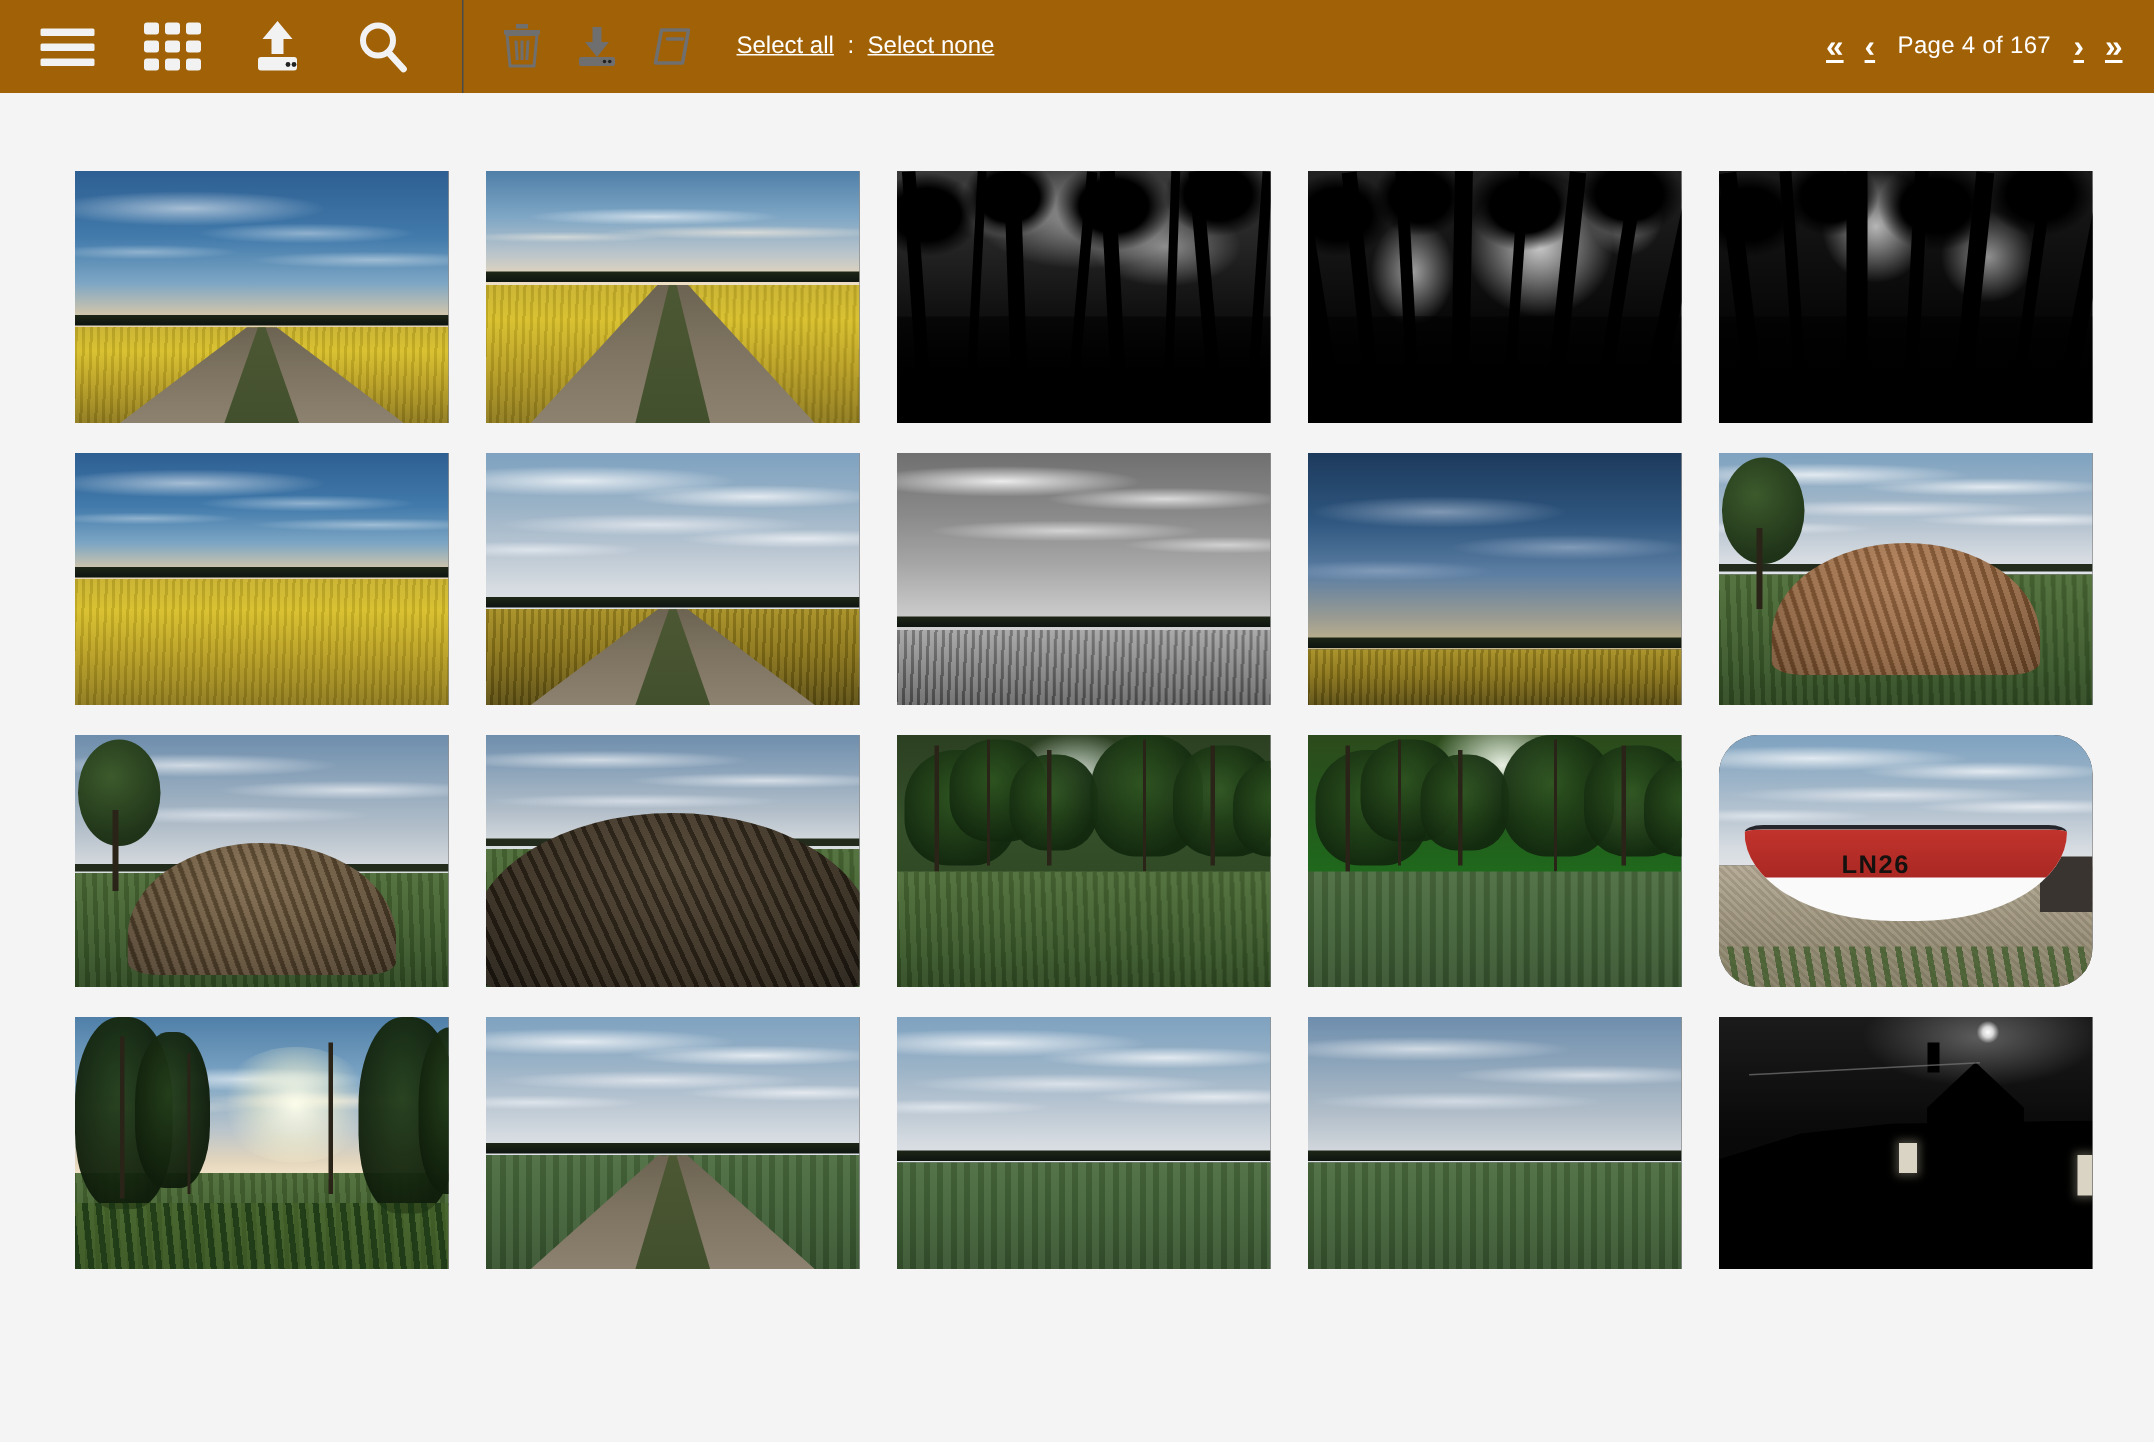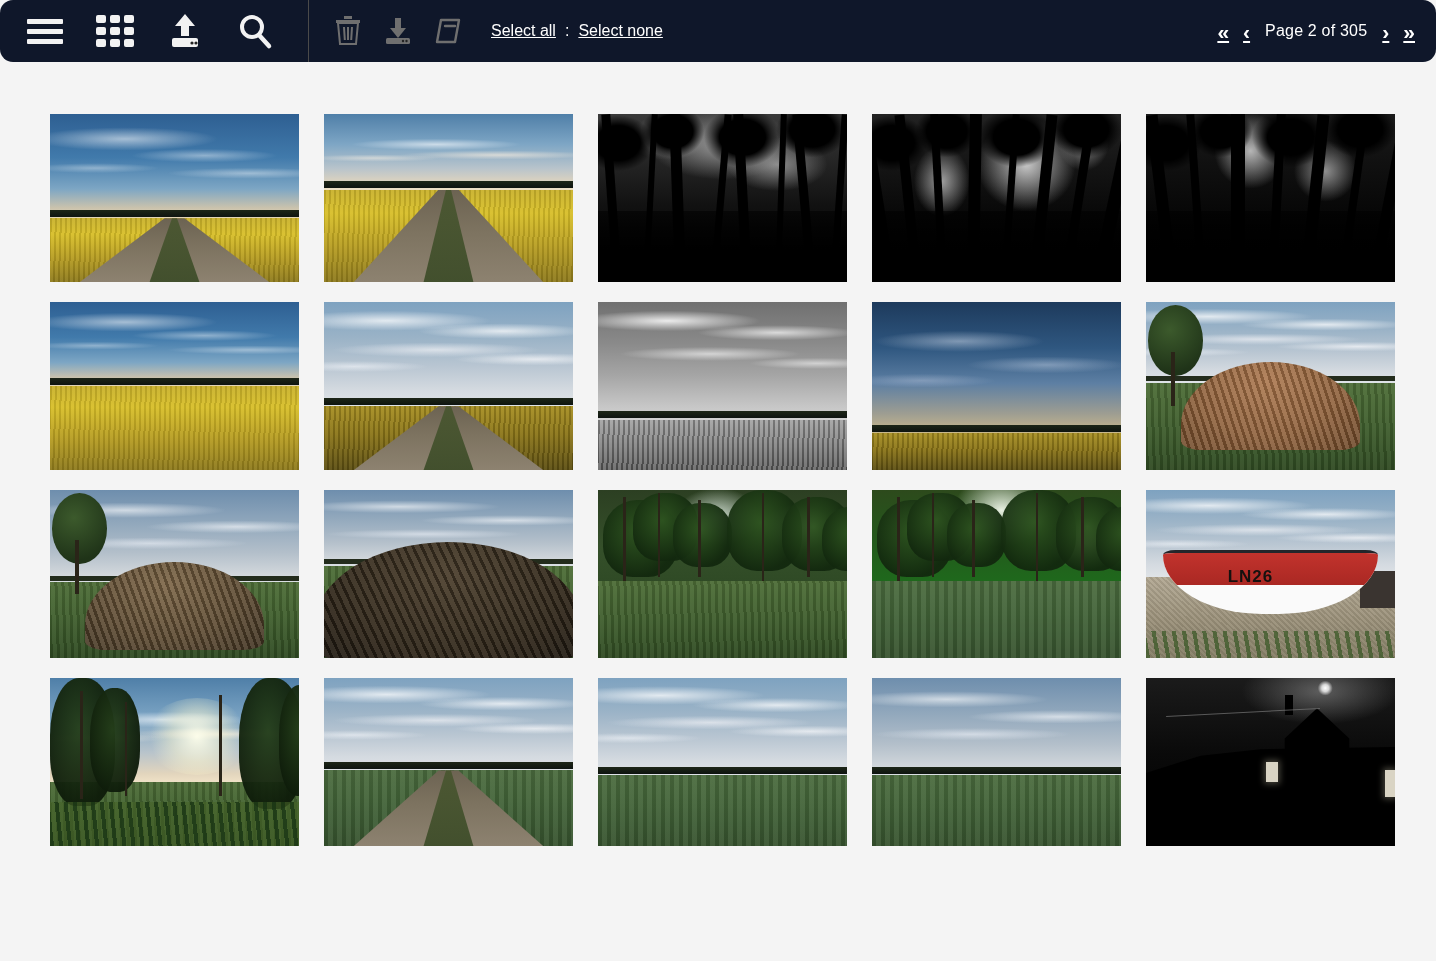--- a/index.html
+++ b/index.html
@@ -8,26 +8,25 @@
     width: 1436px; height: 961px;
     background: #f4f4f4;
     font-family: "Liberation Sans", sans-serif;
     overflow: hidden;
   }
 
   
   #toolbar {
     position: relative;
     height: 62px;
-    background: #0f172a;
+    background: #a16207;
     display: flex;
     align-items: center;
     padding: 0 0 0 10px;
     user-select: none;
-    border-radius: 13px;
   }
   .tb-btn {
     height: 62px;
     display: flex;
     align-items: center;
     justify-content: center;
     cursor: pointer;
   }
   .tb-btn.primary { width: 70px; }
 
@@ -462,21 +461,21 @@
 
   <div class="select-links">
     <a>Select all</a>
     <span class="sep">:</span>
     <a>Select none</a>
   </div>
 
   <div class="pager">
     <span class="parrow">«</span>
     <span class="parrow">‹</span>
-    <span class="ptext">Page 2 of 305</span>
+    <span class="ptext">Page 4 of 167</span>
     <span class="parrow">›</span>
     <span class="parrow">»</span>
   </div>
 </div>
 
 <div id="page">
   <div id="grid">
       <div class="cell">
         <div class="thumb" style="width:249px;height:168px;">
           <div class="lyr sky-deepblue" style="top:0;bottom:38%;"></div>
@@ -631,21 +630,21 @@
           <div class="veg" style="left:90%;top:10%;width:24%;height:38%;background:radial-gradient(ellipse at 45% 40%, rgba(46,84,32,.95), rgba(18,40,14,.95) 70%);"></div>
           <div class="tree-trunk" style="left:10%;top:4%;width:3px;height:52%;"></div>
           <div class="tree-trunk" style="left:24%;top:2%;width:2px;height:50%;"></div>
           <div class="tree-trunk" style="left:40%;top:6%;width:3px;height:46%;"></div>
           <div class="tree-trunk" style="left:66%;top:2%;width:2px;height:52%;"></div>
           <div class="tree-trunk" style="left:84%;top:4%;width:3px;height:48%;"></div>
           <div class="lyr crop-green" style="bottom:0;height:46%;"></div>
         </div>
       </div>
       <div class="cell">
-        <div class="thumb" style="width:249px;height:168px;">
+        <div class="thumb" style="width:249px;height:168px;border-radius:26px;">
           <div class="lyr sky-cloudy" style="top:0;bottom:48%;"></div>
           <div class="lyr shingle" style="top:52%;bottom:0;"></div>
           <div class="shed" style="right:0;top:48%;width:14%;height:22%;"></div>
           <div class="boat-hull" style="left:7%;right:7%;top:36%;height:38%;">
             <div class="boat-red"></div>
             <div class="boat-txt">LN26</div>
           </div>
           <div class="lyr" style="bottom:0;height:16%;background:repeating-linear-gradient(80deg, rgba(60,90,40,.75) 0 4px, rgba(140,140,110,.25) 4px 10px);"></div>
         </div>
       </div>

